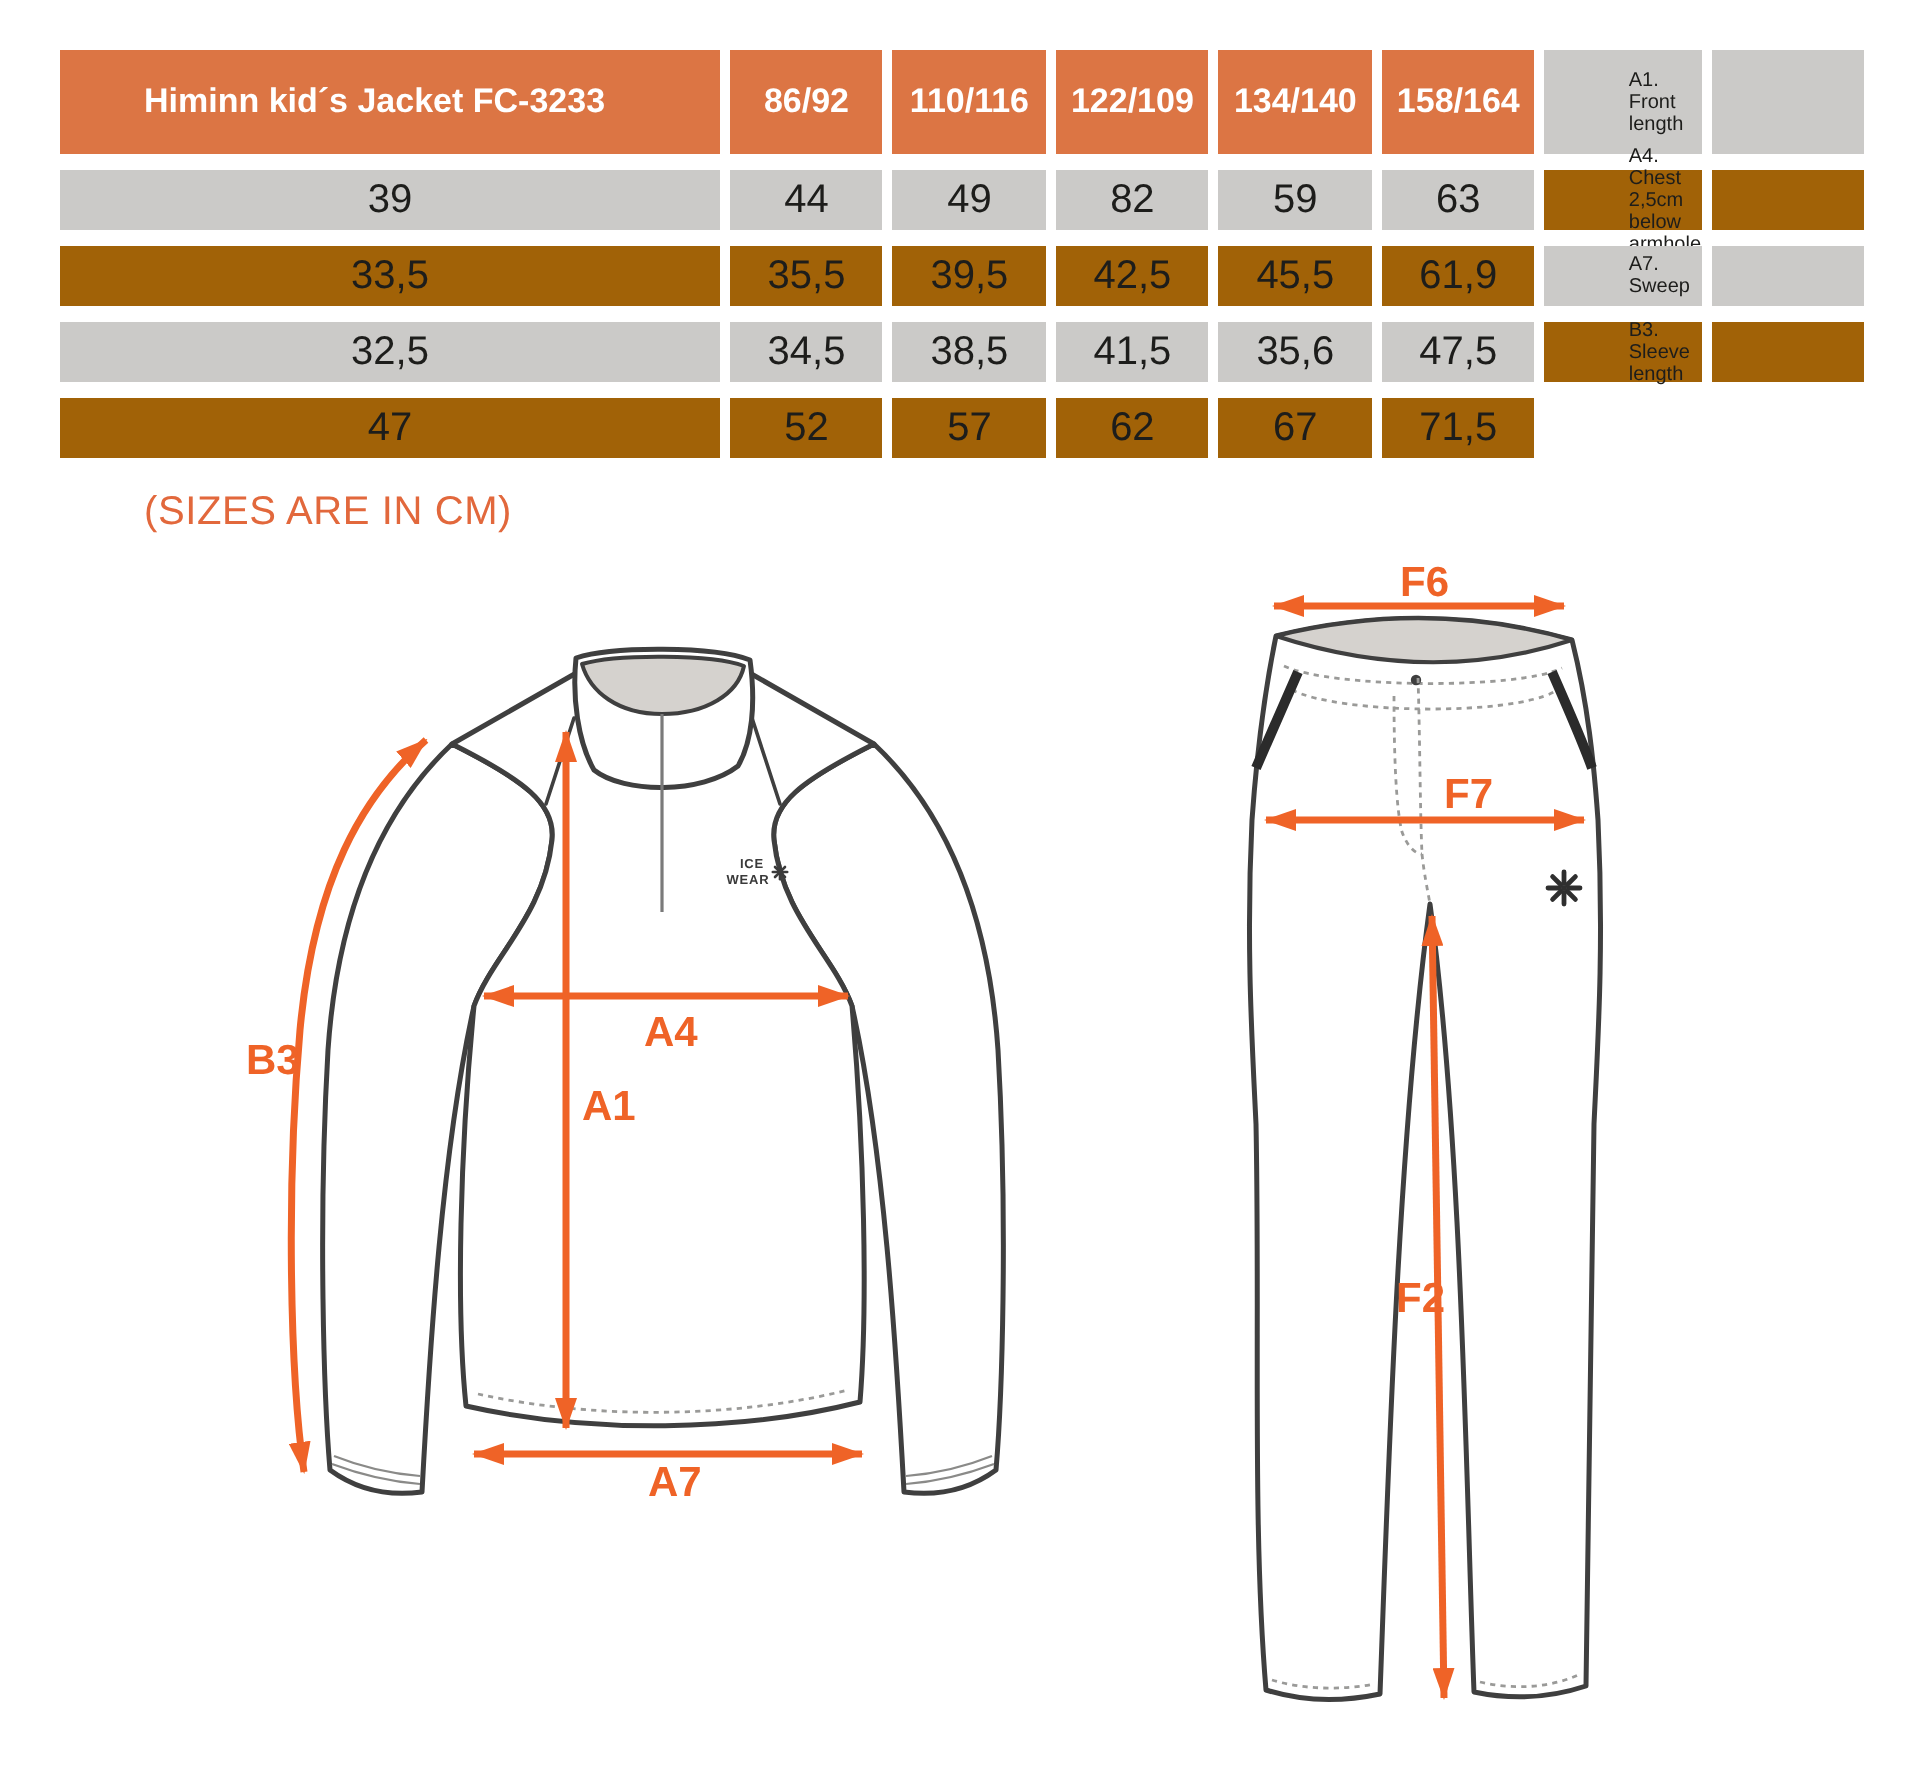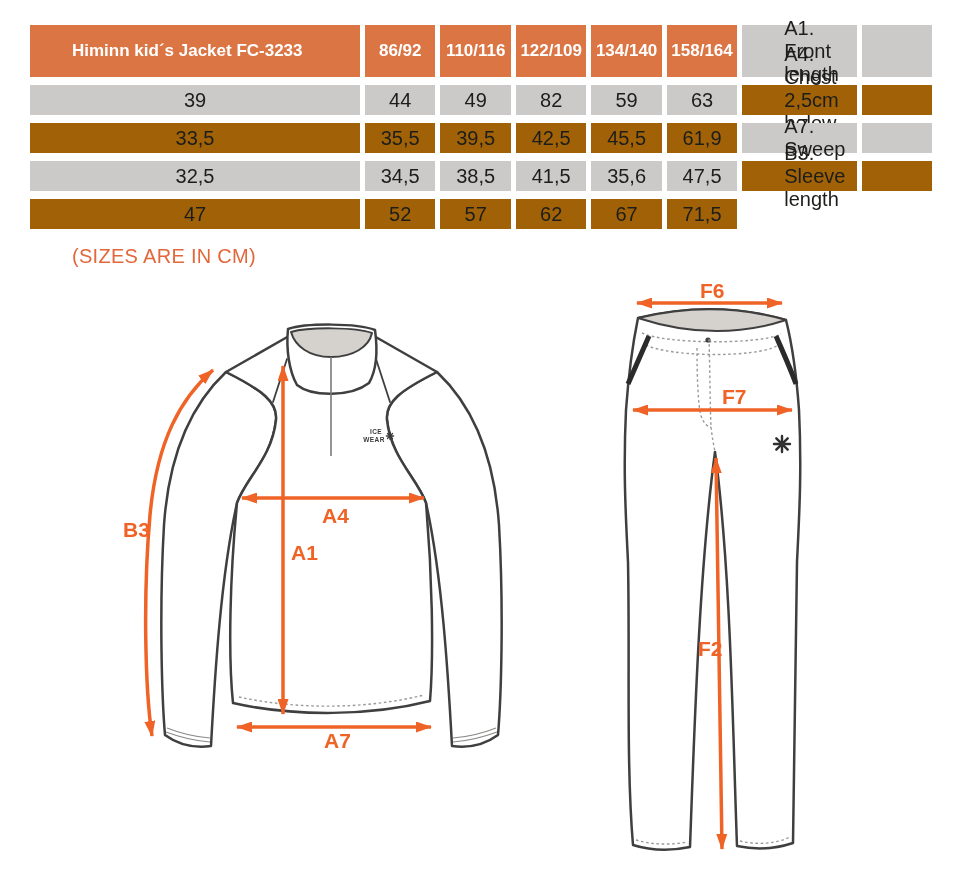--- a/index.html
+++ b/index.html
@@ -9,21 +9,21 @@
   }
   .size-table{
     position:absolute;left:30px;top:25px;width:902px;
     display:grid;grid-template-columns:330px repeat(7,1fr);
     grid-template-rows:52px repeat(4,30px);
     column-gap:5px;row-gap:8px;
   }
   .th{background:#DC7544;color:#ffffff;font-weight:bold;font-size:17px;
       display:flex;align-items:center;justify-content:center;}
   .th.title{justify-content:flex-start;padding-left:42px;}
-  .tl{font-size:20px;display:flex;align-items:center;padding-left:42px;color:#1d1d1b;}
+  .tl{font-size:10px;display:flex;align-items:center;padding-left:42px;color:#1d1d1b;}
   .td{font-size:20px;display:flex;align-items:center;justify-content:center;color:#1d1d1b;}
   .rdark{background:#CBCAC8;}
   .rlight{background:#a16207;}
   .sizes-note{position:absolute;left:72px;top:245px;font-size:20px;color:#E2683C;letter-spacing:.3px;}
   svg.diag{position:absolute;left:0;top:0;width:958px;height:894px;}
   .outline{fill:#ffffff;stroke:#3F3F3F;stroke-width:2.5;stroke-linejoin:round;}
   .seam{fill:none;stroke:#3F3F3F;stroke-width:1.8;stroke-linecap:round;}
   .grayfill{fill:#D5D2CE;stroke:#3F3F3F;stroke-width:2;stroke-linejoin:round;}
   .stitch{fill:none;stroke:#9a9a98;stroke-width:1.4;stroke-dasharray:2.6 2.6;}
   .thinline{fill:none;stroke:#8a8a88;stroke-width:1.1;}

